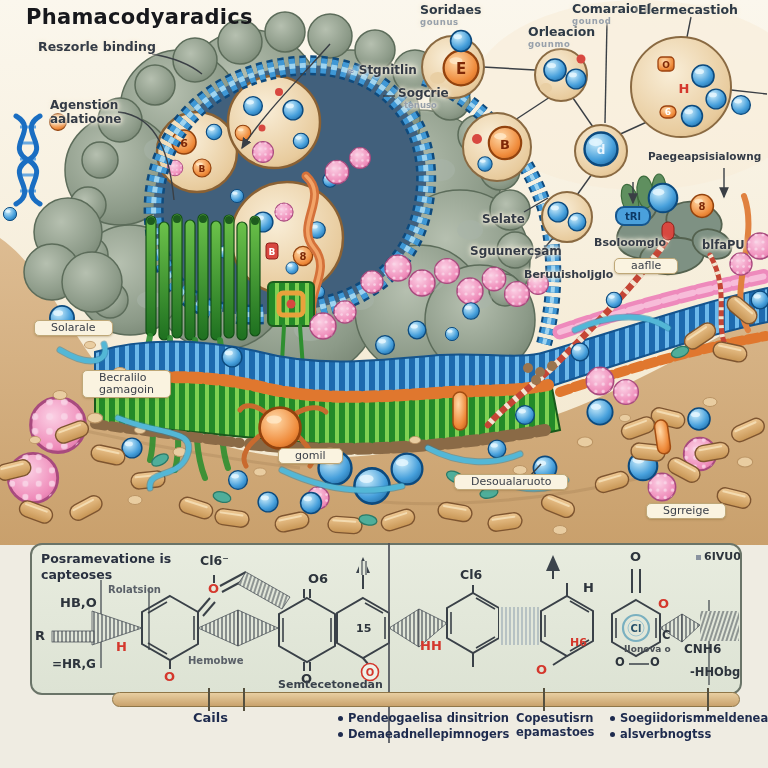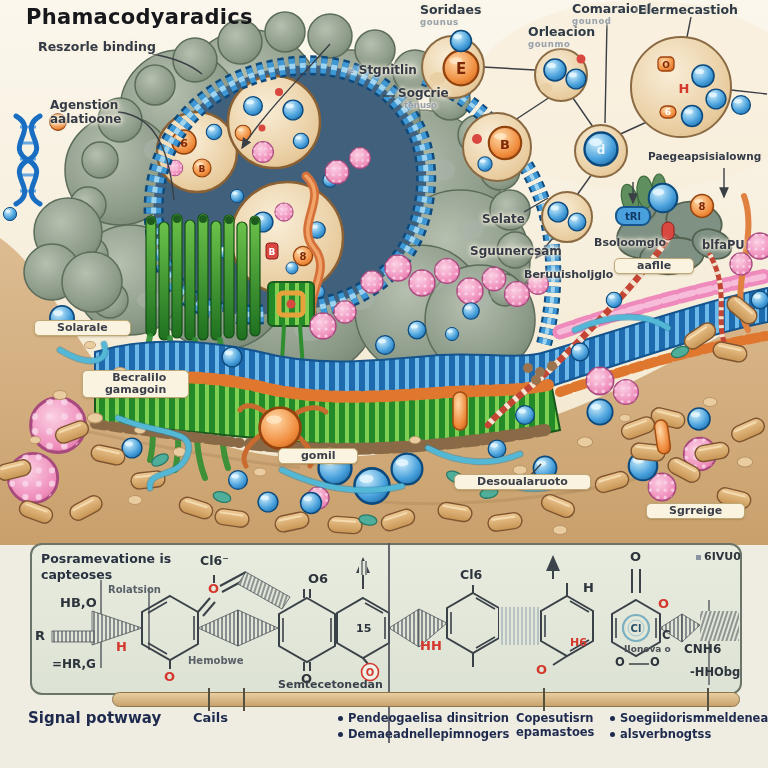--- a/index.html
+++ b/index.html
@@ -6,22 +6,22 @@
   .stage{position:relative;width:768px;height:768px;overflow:hidden;background:#efece2;}
   svg{display:block;}
   .art{position:absolute;left:0;top:0;}
   .lbl{position:absolute;font-size:12px;font-weight:600;color:#343b46;line-height:1.15;white-space:nowrap;
        text-shadow:0 0 3px #f6efdf,0 0 5px #f6efdf,0 0 6px #f6efdf;}
   .lbl.title{font-size:21px;font-weight:800;color:#17181c;letter-spacing:.3px;text-shadow:none;}
   .lbl.ctr{text-align:left;white-space:normal;}
   .lbl .sub{display:block;font-size:8.5px;font-weight:600;color:#97a0ab;letter-spacing:.6px;margin-top:1px;}
   .netlbl{font-size:12.5px;font-weight:700;color:#2e3a46;}
   .small{font-size:10.5px;}
-  .bub{position:absolute;font-size:11px;font-weight:700;color:#3a3f49;background:#faf3e0;border:1.5px solid #bfa878;
-       border-radius:5px;padding:1px 22px;box-shadow:0 1px 2px rgba(120,90,40,.3);line-height:1.1;white-space:nowrap;text-align:right;}
+  .bub{position:absolute;font-size:11px;font-weight:400;color:#3a3f49;background:#faf3e0;border:1.5px solid #bfa878;
+       border-radius:5px;padding:1px 16px;box-shadow:0 1px 2px rgba(120,90,40,.3);line-height:1.1;white-space:nowrap;text-align:left;}
   .chem-panel{position:absolute;left:30px;top:543px;width:712px;height:152px;
        background:linear-gradient(#e8ecdf,#dde3d4);border:2.5px solid #6a7468;border-radius:12px;box-sizing:border-box;}
   .chem-panel .inner{position:absolute;left:0;top:0;width:100%;height:100%;overflow:hidden;border-radius:9px;}
   .atom{position:absolute;font-size:13px;font-weight:700;color:#2d343c;line-height:1;white-space:nowrap;}
   .atom.red{color:#d4372c;}
   .atom.gray{font-size:10px;font-weight:600;color:#5a6068;}
   .atom.tiny{font-size:9px;font-weight:600;color:#4a5056;}
   .caption{position:absolute;left:9px;top:6px;font-size:12.5px;font-weight:700;color:#2a3140;line-height:1.25;}
   .divider{position:absolute;width:2px;background:#4d525a;opacity:.85;}
   .tanbar{position:absolute;left:112px;top:692px;width:628px;height:15px;border:1.5px solid #8f7648;border-radius:8px;
@@ -673,21 +673,20 @@
  </div>
 </div>
 
 <div class="divider" style="left:388px;top:543px;height:200px"></div>
 <div class="tanbar"></div>
 <div class="tick" style="left:208px"></div>
 <div class="tick" style="left:243px"></div>
 <div class="tick" style="left:543px"></div>
 <div class="tick" style="left:707px"></div>
 
-<div class="foot big" style="left:28px;top:709px">Signal potwway</div>
 <div class="foot med" style="left:193px;top:710px">Cails</div>
 <div class="foot" style="left:338px;top:712px">
   <div class="brow">
         <span class="dot"></span>
         <span>Pendeogaelisa dinsitrion</span>
       </div>
   <div class="brow">
         <span class="dot"></span>
         <span>Demaeadnellepimnogers</span>
       </div>

